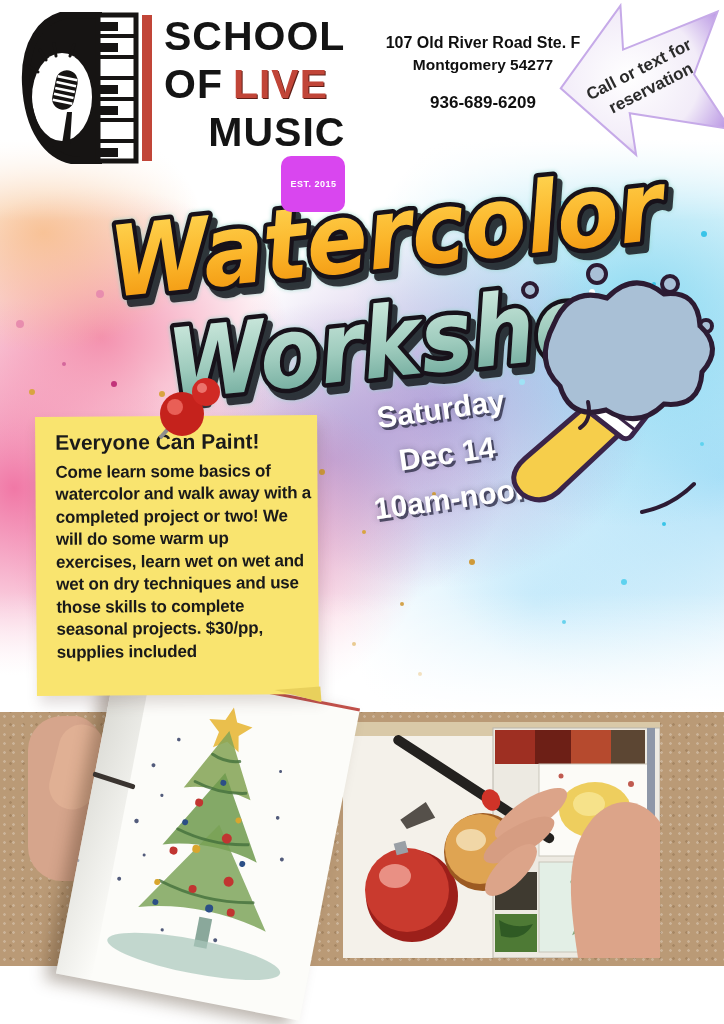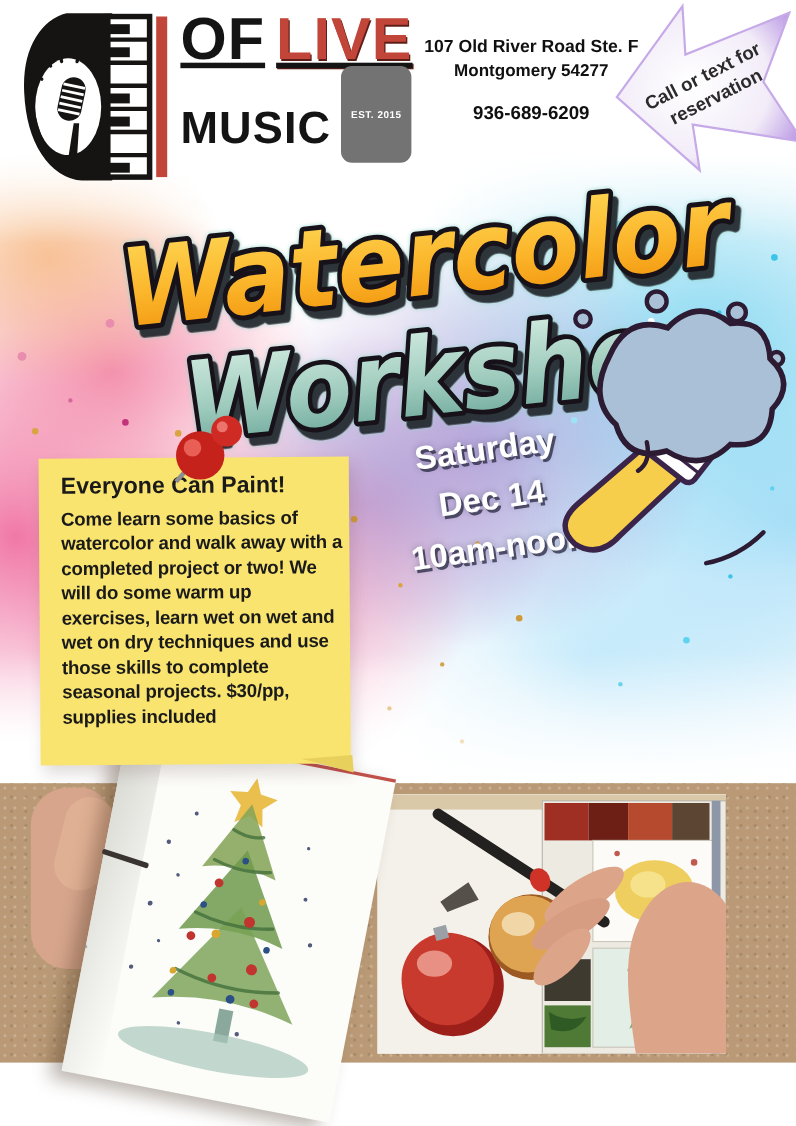--- a/index.html
+++ b/index.html
@@ -3,25 +3,25 @@
 <meta charset="utf-8">
 <style>
   html,body{margin:0;padding:0;background:#ffffff;}
   body{font-family:"Liberation Sans",sans-serif;}
   .flyer{position:relative;width:724px;height:1024px;overflow:hidden;background:#fff;}
 
   
   .logo-wrap{position:absolute;left:20px;top:12px;display:flex;align-items:flex-start;z-index:5;}
   .logo-text{margin-left:10px;font-weight:bold;color:#141414;}
   .logo-l1{font-size:41px;letter-spacing:1px;line-height:48px;}
-  .logo-l2{font-size:54px;letter-spacing:1px;line-height:48px;text-decoration:underline;}
+  .logo-l2{font-size:41px;letter-spacing:1px;line-height:48px;}
   .logo-live{color:#c14538;margin-left:10px;text-shadow:1px 1px 0 #5e1d16;}
-  .logo-l3{font-size:41px;letter-spacing:1px;line-height:48px;display:flex;align-items:center;}
-  .est-pill{display:inline-block;background:#737373;color:#fff;font-size:9px;letter-spacing:.5px;
-    padding:20px 9px;border-radius:10px;margin-left:9px;margin-bottom:24px;font-weight:bold;}
+  .logo-l3{font-size:41px;letter-spacing:1px;line-height:48px;display:flex;align-items:flex-end;flex-direction:column;}
+  .est-pill{display:inline-block;background:#d946ef;color:#fff;font-size:9px;letter-spacing:.5px;
+    padding:4px 9px;border-radius:10px;margin-left:9px;margin-bottom:24px;font-weight:bold;}
   .contact{position:absolute;left:368px;top:32px;width:230px;text-align:center;font-weight:bold;color:#101010;z-index:5;}
   .contact .a1{font-size:16px;line-height:22px;}
   .contact .a2{font-size:15.5px;line-height:22px;}
   .contact .phone{font-size:17px;margin-top:16px;line-height:22px;}
   .contact .web{font-size:15.5px;line-height:24px;}
 
   .arrow-wrap{position:absolute;left:552px;top:-8px;width:176px;height:170px;z-index:6;}
 
   
   .wash{position:absolute;left:0;top:140px;width:724px;height:580px;z-index:1;
@@ -151,20 +151,21 @@
           <rect x="78" y="10" width="20" height="9"></rect>
             <rect x="78" y="31" width="20" height="9"></rect>
           <rect x="78" y="73" width="20" height="9"></rect>
             <rect x="78" y="94" width="20" height="9"></rect>
           <rect x="78" y="136" width="20" height="9"></rect>
         </g>
         <rect x="122" y="3" width="10" height="146" fill="#c14538"></rect>
       </g>
     </svg>
     <div class="logo-text">
+      <div class="logo-l1">SCHOOL</div>
       <div class="logo-l2"><span>OF</span><span class="logo-live">LIVE</span></div>
       <div class="logo-l3">
           <span>MUSIC</span>
           <span class="est-pill">EST. 2015</span>
         </div>
     </div>
   </div>
 
   <div class="contact">
     <div class="a1">107 Old River Road Ste. F</div>

